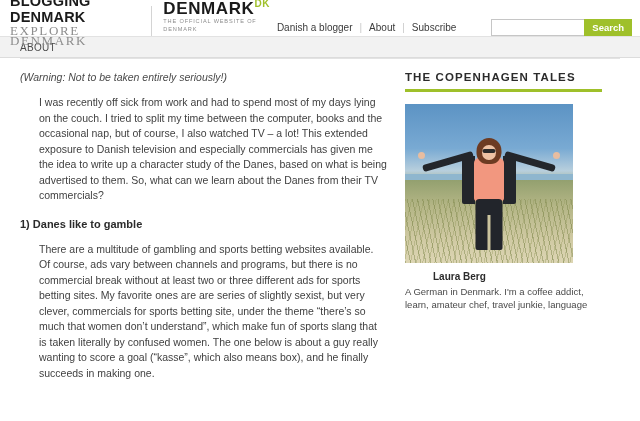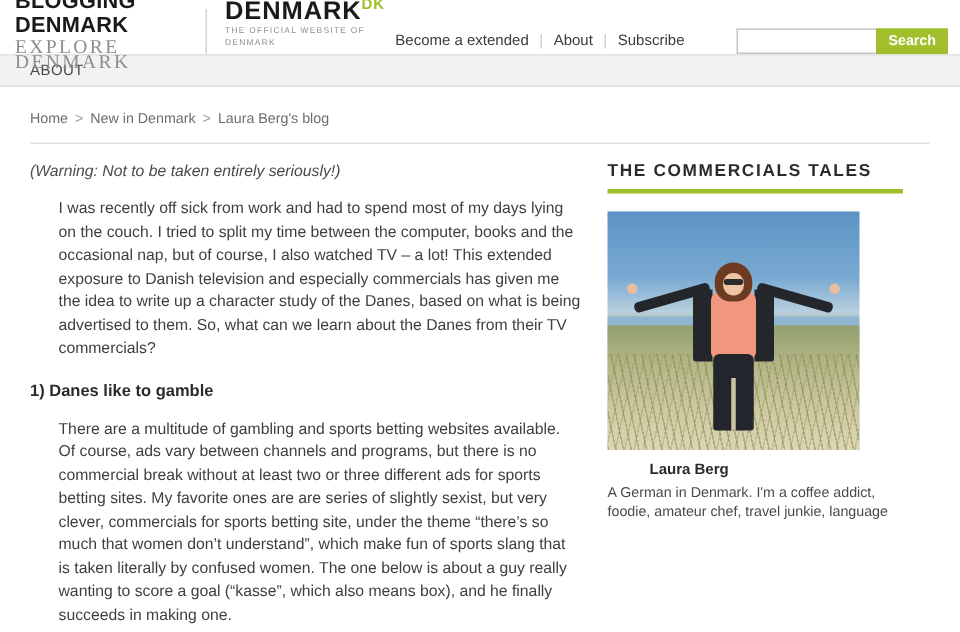--- a/index.html
+++ b/index.html
@@ -296,59 +296,52 @@
   </div>
   <div class="brand-divider"></div>
   <div class="dk-logo">
     <div class="dk-line1">
       <span>DENMARK</span><span class="dk-suffix">DK</span>
     </div>
     <div class="dk-line2">THE OFFICIAL WEBSITE OF DENMARK</div>
   </div>
 
   <div class="header-right">
-    <a class="hlink" href="#">Become a extended</a>
+    <a class="hlink" href="#">Danish a blogger</a>
     <span class="hsep">|</span>
     <a class="hlink" href="#">About</a>
     <span class="hsep">|</span>
     <a class="hlink" href="#">Subscribe</a>
     <div class="search-wrap">
       <input class="search-input" type="text" placeholder="" value="" style="">
       <button class="search-btn">Search</button>
     </div>
   </div>
 </div>
 
 <div class="navbar">
   <a class="nav-item" href="#">ABOUT</a>
 </div>
 
 <div class="page">
 
-  <div class="breadcrumb">
-    <a href="#">Home</a>
-    <span class="sep">&gt;</span>
-    <a href="#">New in Denmark</a>
-    <span class="sep">&gt;</span>
-    <a href="#">Laura Berg's blog</a>
-  </div>
 
   <div class="hrule"></div>
 
   <div class="columns">
 
     <div class="col-main">
       <div class="post-warning">(Warning: Not to be taken entirely seriously!)</div>
       <p class="post-p">I was recently off sick from work and had to spend most of my days lying on the couch. I tried to split my time between the computer, books and the occasional nap, but of course, I also watched TV – a lot! This extended exposure to Danish television and especially commercials has given me the idea to write up a character study of the Danes, based on what is being advertised to them. So, what can we learn about the Danes from their TV commercials?</p>
       <h2 class="post-h2">1) Danes like to gamble</h2>
       <p class="post-p">There are a multitude of gambling and sports betting websites available. Of course, ads vary between channels and programs, but there is no commercial break without at least two or three different ads for sports betting sites. My favorite ones are are series of slightly sexist, but very clever, commercials for sports betting site, under the theme “there’s so much that women don’t understand”, which make fun of sports slang that is taken literally by confused women. The one below is about a guy really wanting to score a goal (“kasse”, which also means box), and he finally succeeds in making one.</p>
     </div>
 
     <div class="col-side">
-      <div class="side-title">THE COMMERCIALS TALES</div>
+      <div class="side-title">THE COPENHAGEN TALES</div>
       <div class="side-rule"></div>
 
       <div class="side-photo">
         <div class="photo-sea"></div>
         <div class="photo-dune"></div>
         <div class="photo-grass"></div>
         <div class="fig-arm-l"></div>
         <div class="fig-arm-r"></div>
         <div class="fig-hand-l"></div>
         <div class="fig-hand-r"></div>
@@ -356,17 +349,17 @@
         <div class="fig-jacket-r"></div>
         <div class="fig-top"></div>
         <div class="fig-legs"></div>
         <div class="fig-leg-gap"></div>
         <div class="fig-hair"></div>
         <div class="fig-face"></div>
         <div class="fig-glasses"></div>
       </div>
 
       <div class="side-name">Laura Berg</div>
-      <div class="side-bio">A German in Denmark. I'm a coffee addict, foodie, amateur chef, travel junkie, language</div>
+      <div class="side-bio">A German in Denmark. I'm a coffee addict, learn, amateur chef, travel junkie, language</div>
     </div>
 
   </div>
 </div>
 
 </body></html>

